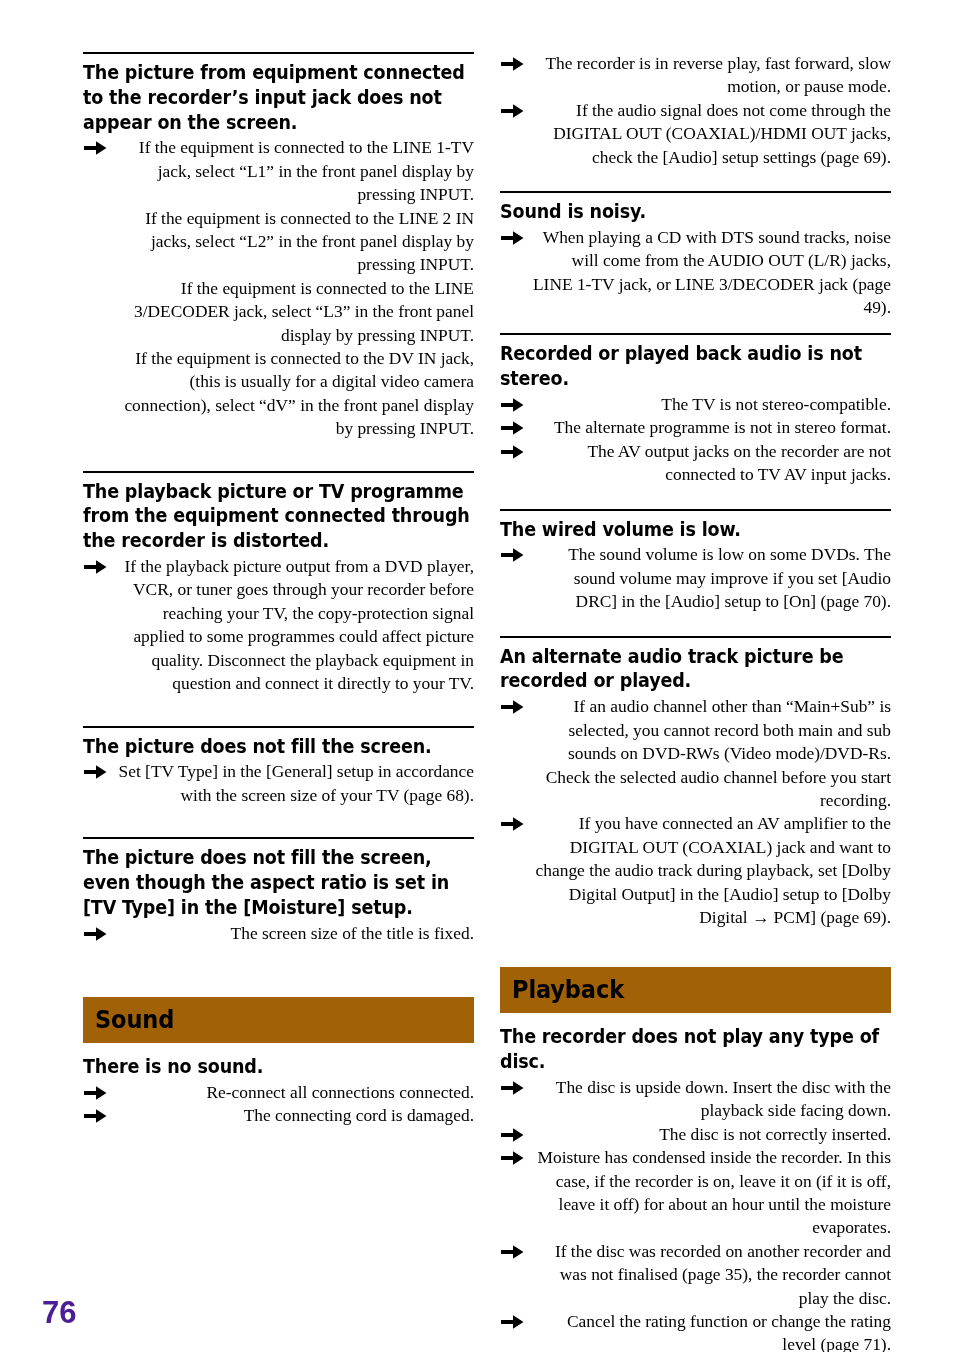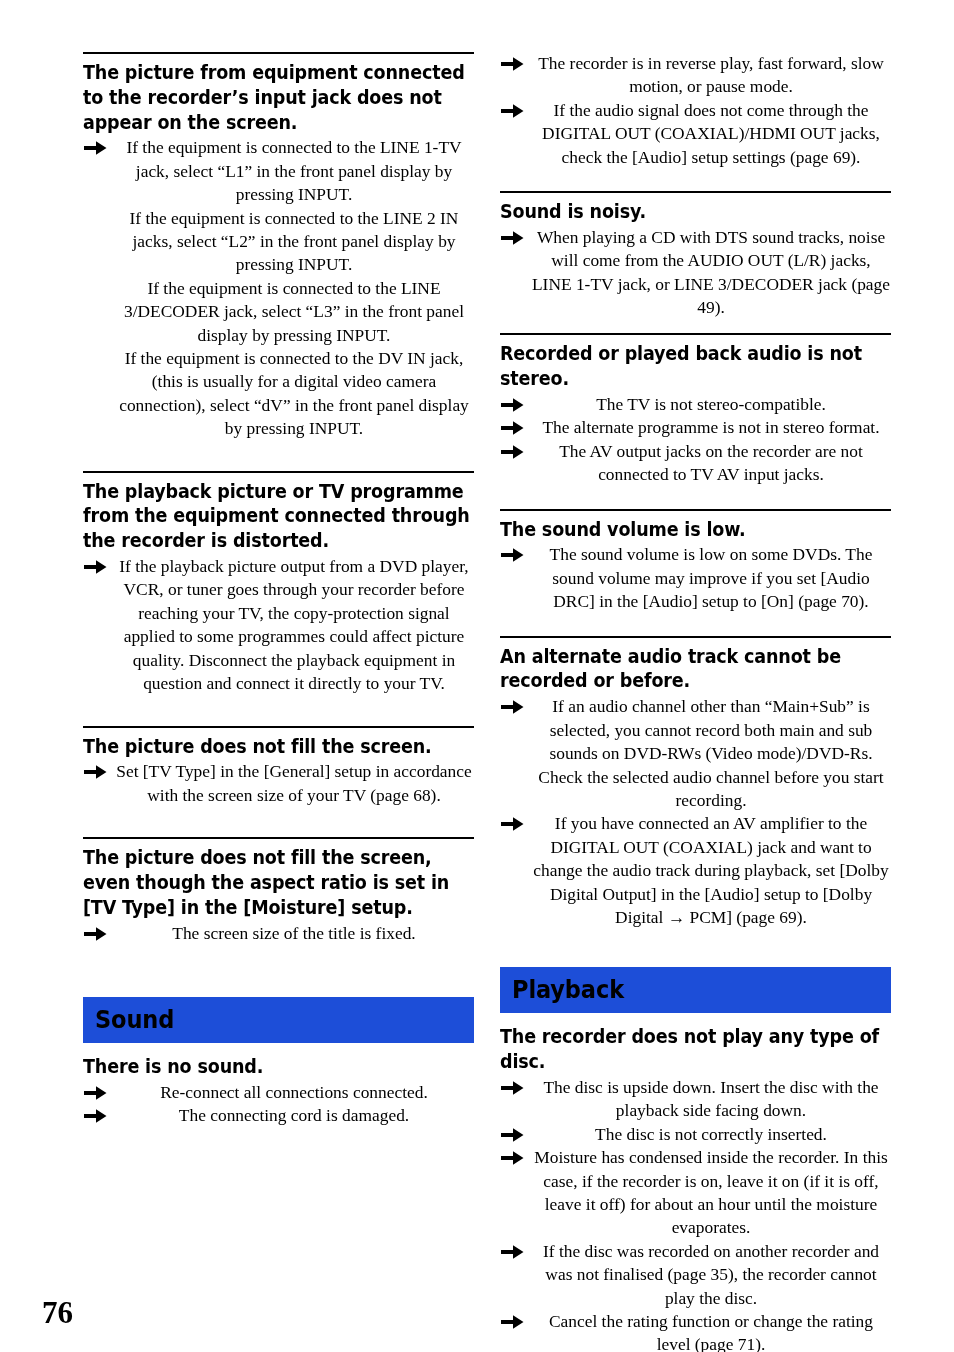--- a/index.html
+++ b/index.html
@@ -30,21 +30,21 @@
   .col {
     position: absolute;
     top: 0;
     width: 391px;
   }
   .col-left  { left: 83px; }
   .col-right { left: 500px; }
 
   
   .band {
-    background: #1d4ed8;
+    background: #a16207;
     font-family: "DejaVu Sans Condensed", "Liberation Sans Narrow", "Liberation Sans", sans-serif;
     font-weight: bold;
     font-size: 25px;
     line-height: 1;
     padding: 10px 0 11px 12px;
     letter-spacing: -0.1px;
     margin: 0;
   }
 
   
@@ -65,21 +65,21 @@
     list-style: none;
     margin: 0;
     padding: 0;
   }
   ul.tips > li {
     position: relative;
     padding-left: 31px;
     font-size: 17.4px;
     line-height: 23.4px;
     margin: 0 0 0 0;
-    text-align: center;
+    text-align: right;
   }
   ul.tips > li .arrow {
     position: absolute;
     left: 1px;
     top: 4px;
     width: 23px;
     height: 16px;
     display: block;
   }
   ul.tips > li .arrow svg { display: block; }
@@ -89,25 +89,25 @@
   .gap-s  { height: 14px; }
   .gap-m  { height: 22px; }
   .gap-l  { height: 30px; }
   .gap-xl { height: 38px; }
 
   
   .folio {
     position: absolute;
     left: 42px;
     top: 1297px;
-    font-family: Liberation Serif, serif;
+    font-family: Liberation Sans, sans-serif;
     font-weight: bold;
     font-size: 31px;
     line-height: 1;
-    color: #000000;
+    color: #4c1d95;
   }
 </style>
 </head>
 <body>
 
 <div class="page">
 
   <div class="columns">
 
     <div class="col col-left">
@@ -272,37 +272,37 @@
                 </svg>
             </span>
             <span class="tip-text"><span class="tip-line">The AV output jacks on the recorder are not connected to TV AV input jacks.</span></span>
           </li>
         </ul>
       </div>
 
       <div class="gap-m"></div>
 
       <div class="entry ruled">
-        <h2 class="entry-title">The sound volume is low.</h2>
+        <h2 class="entry-title">The wired volume is low.</h2>
         <ul class="tips">
           <li>
             <span class="arrow">
               <svg width="23" height="16" viewBox="0 0 23 16">
                   <path d="M0 6h12V1.2L22.5 8 12 14.8V10H0z" fill="#000"></path>
                 </svg>
             </span>
             <span class="tip-text"><span class="tip-line">The sound volume is low on some DVDs. The sound volume may improve if you set [Audio DRC] in the [Audio] setup to [On] (page 70).</span></span>
           </li>
         </ul>
       </div>
 
       <div class="gap-m"></div>
 
       <div class="entry ruled">
-        <h2 class="entry-title">An alternate audio track cannot be recorded or before.</h2>
+        <h2 class="entry-title">An alternate audio track picture be recorded or played.</h2>
         <ul class="tips">
           <li>
             <span class="arrow">
               <svg width="23" height="16" viewBox="0 0 23 16">
                   <path d="M0 6h12V1.2L22.5 8 12 14.8V10H0z" fill="#000"></path>
                 </svg>
             </span>
             <span class="tip-text"><span class="tip-line">If an audio channel other than “Main+Sub” is selected, you cannot record both main and sub sounds on DVD-RWs (Video mode)/DVD-Rs. Check the selected audio channel before you start recording.</span></span>
           </li>
           <li>

